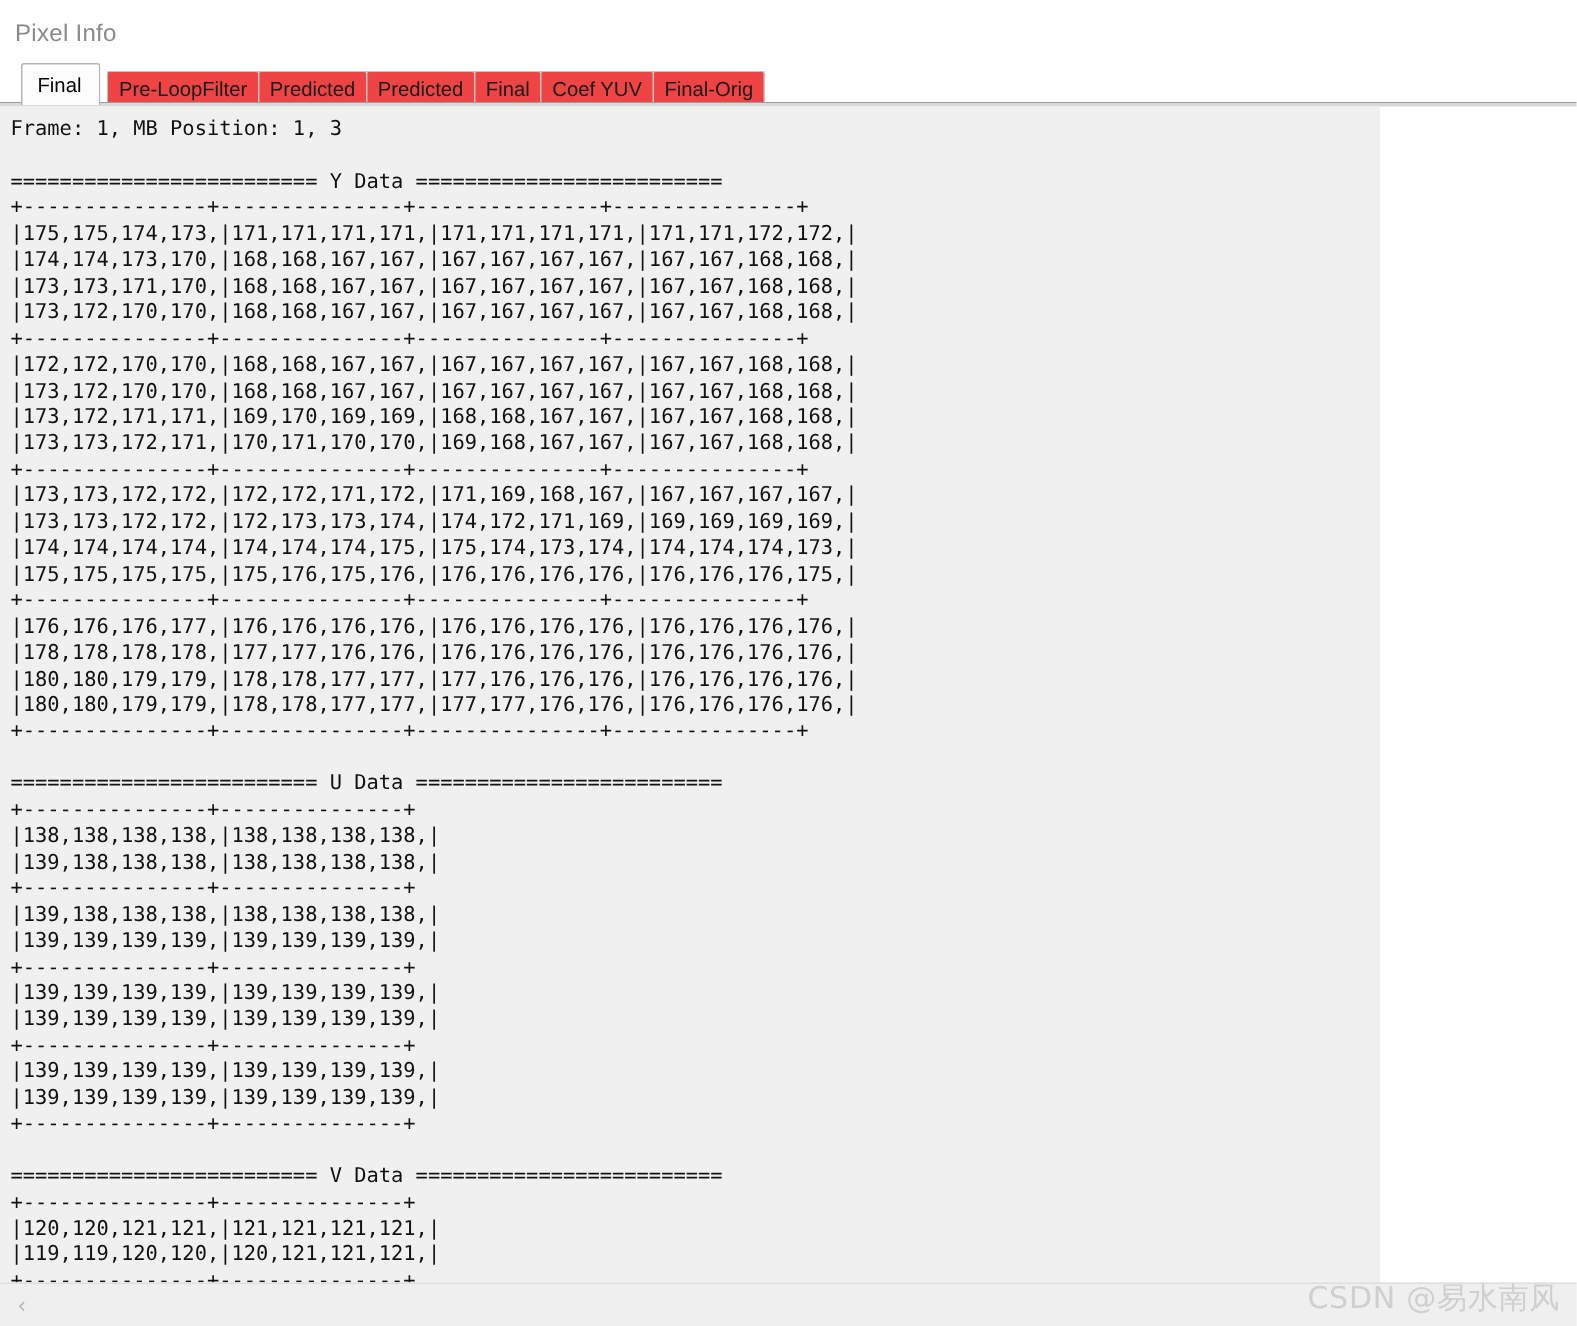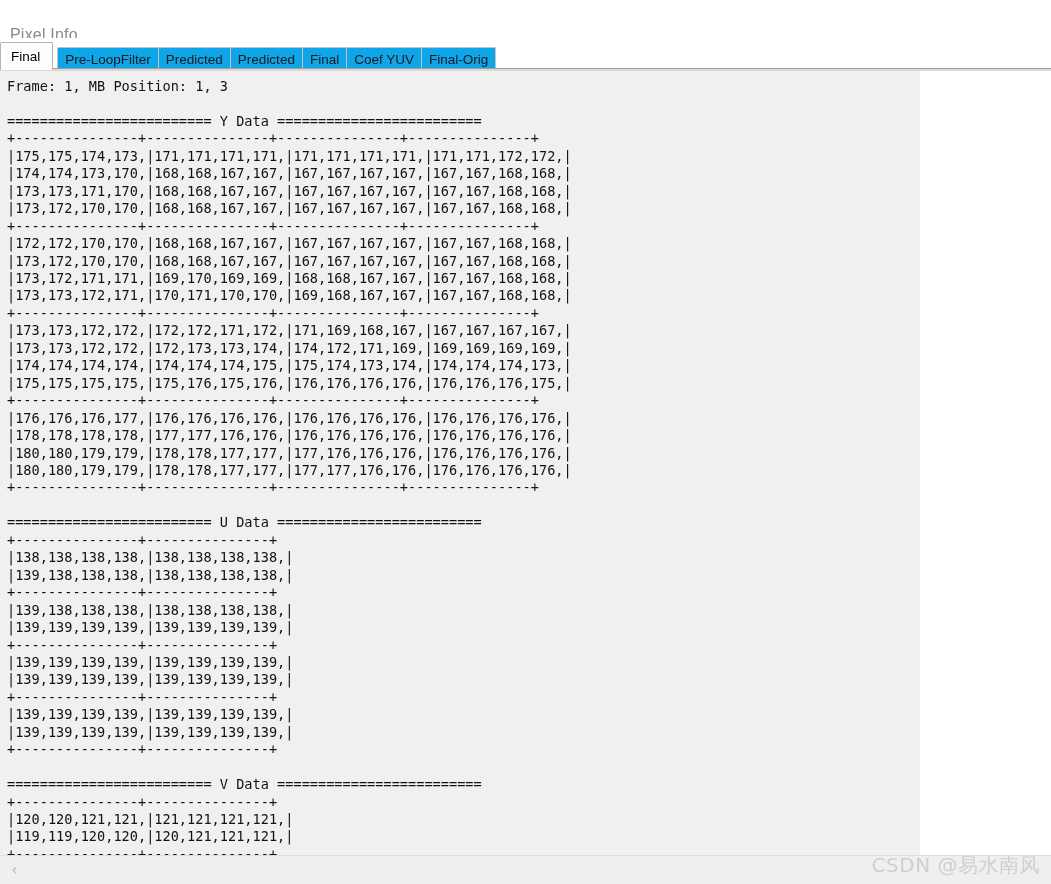--- a/index.html
+++ b/index.html
@@ -19,21 +19,21 @@
     width: 1051px;
     height: 884px;
     background: #ffffff;
     box-sizing: border-box;
   }
 
   
   .panel-title {
     position: absolute;
     left: 10px;
-    top: 18px;
+    top: 6px;
     height: 34px;
     line-height: 34px;
     font-size: 16px;
     color: #8a8a8a;
     letter-spacing: 0.2px;
     font-family: "Liberation Sans", sans-serif;
     white-space: nowrap;
   }
 
   
@@ -43,30 +43,30 @@
     top: 38px;
     width: 1051px;
     height: 32px;
     background: #ffffff;
     box-sizing: border-box;
   }
   .tabstrip-inner {
     display: flex;
     align-items: flex-end;
     height: 32px;
-    padding-left: 0;
+    padding-left: 14px;
   }
   .tab {
     position: relative;
     display: inline-flex;
     align-items: center;
     justify-content: center;
     font-size: 13.5px;
     color: #1b1b1b;
-    background: #0ea5e9;
+    background: #ef4444;
     border: 1px solid #c2c2c2;
     border-bottom: none;
     border-radius: 2px 2px 0 0;
     height: 23px;
     padding: 0 7px;
     margin-right: -1px;
     box-sizing: border-box;
     white-space: nowrap;
     font-family: "Liberation Sans", sans-serif;
     cursor: default;

